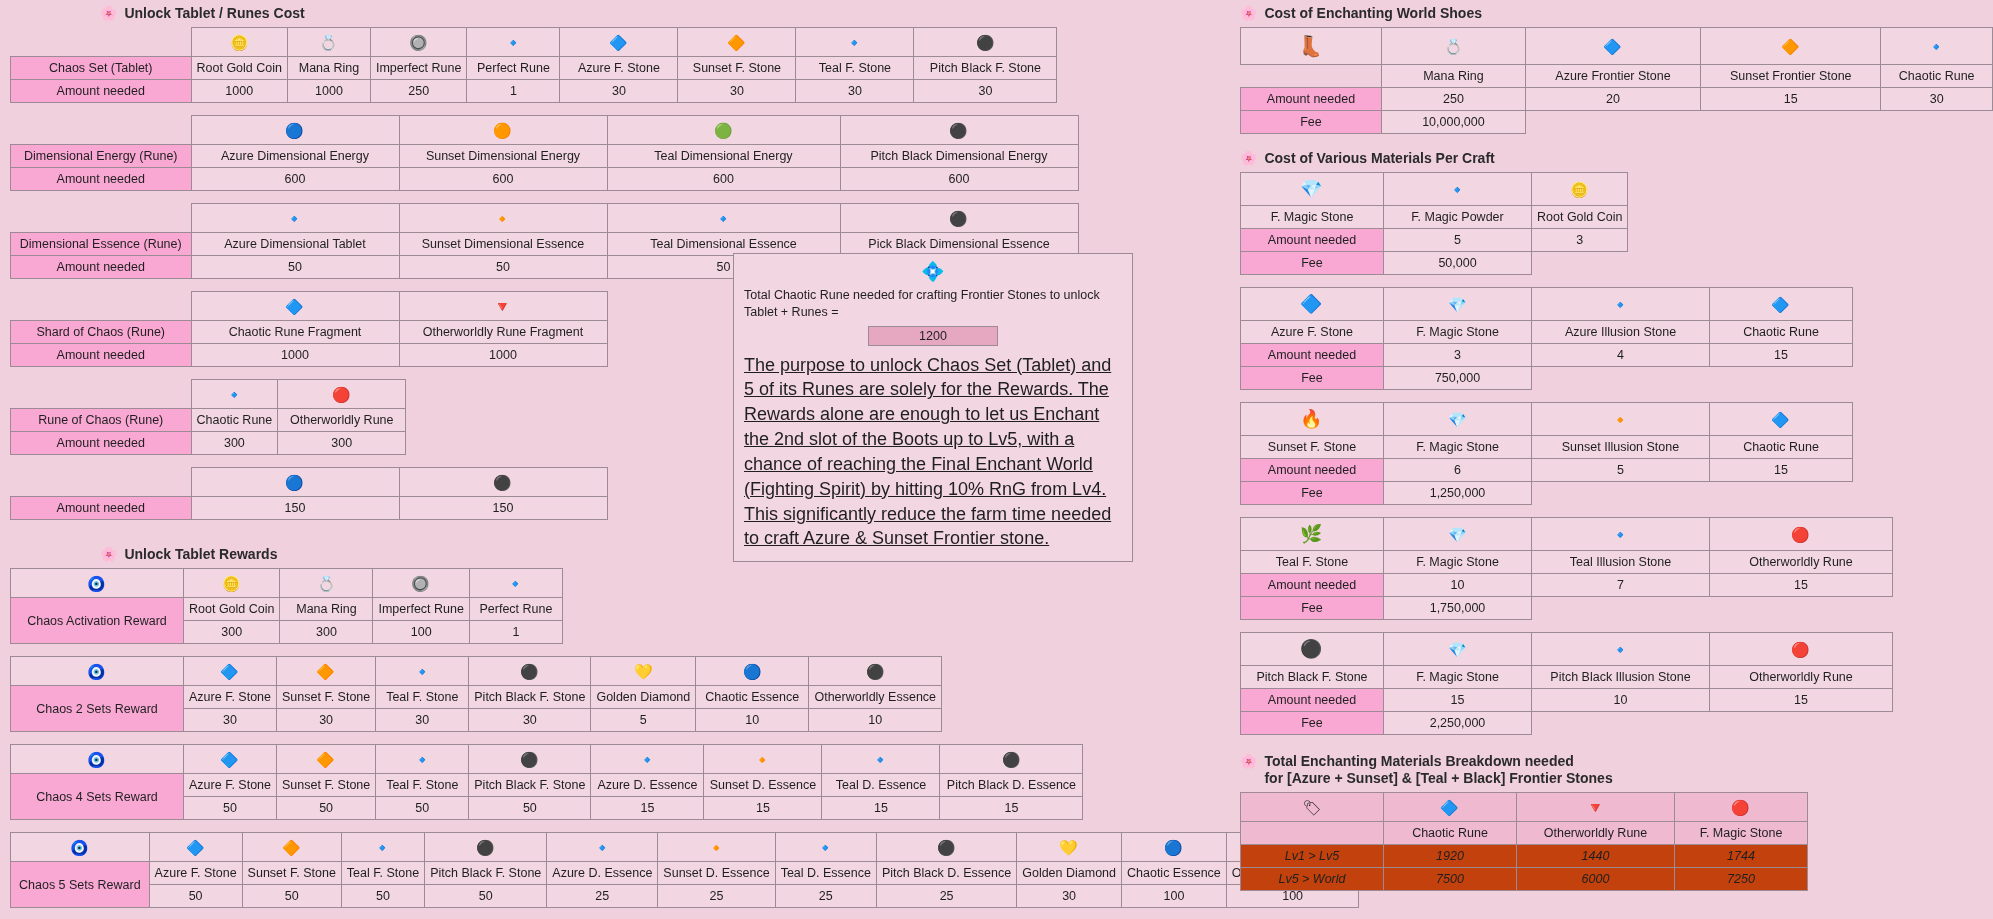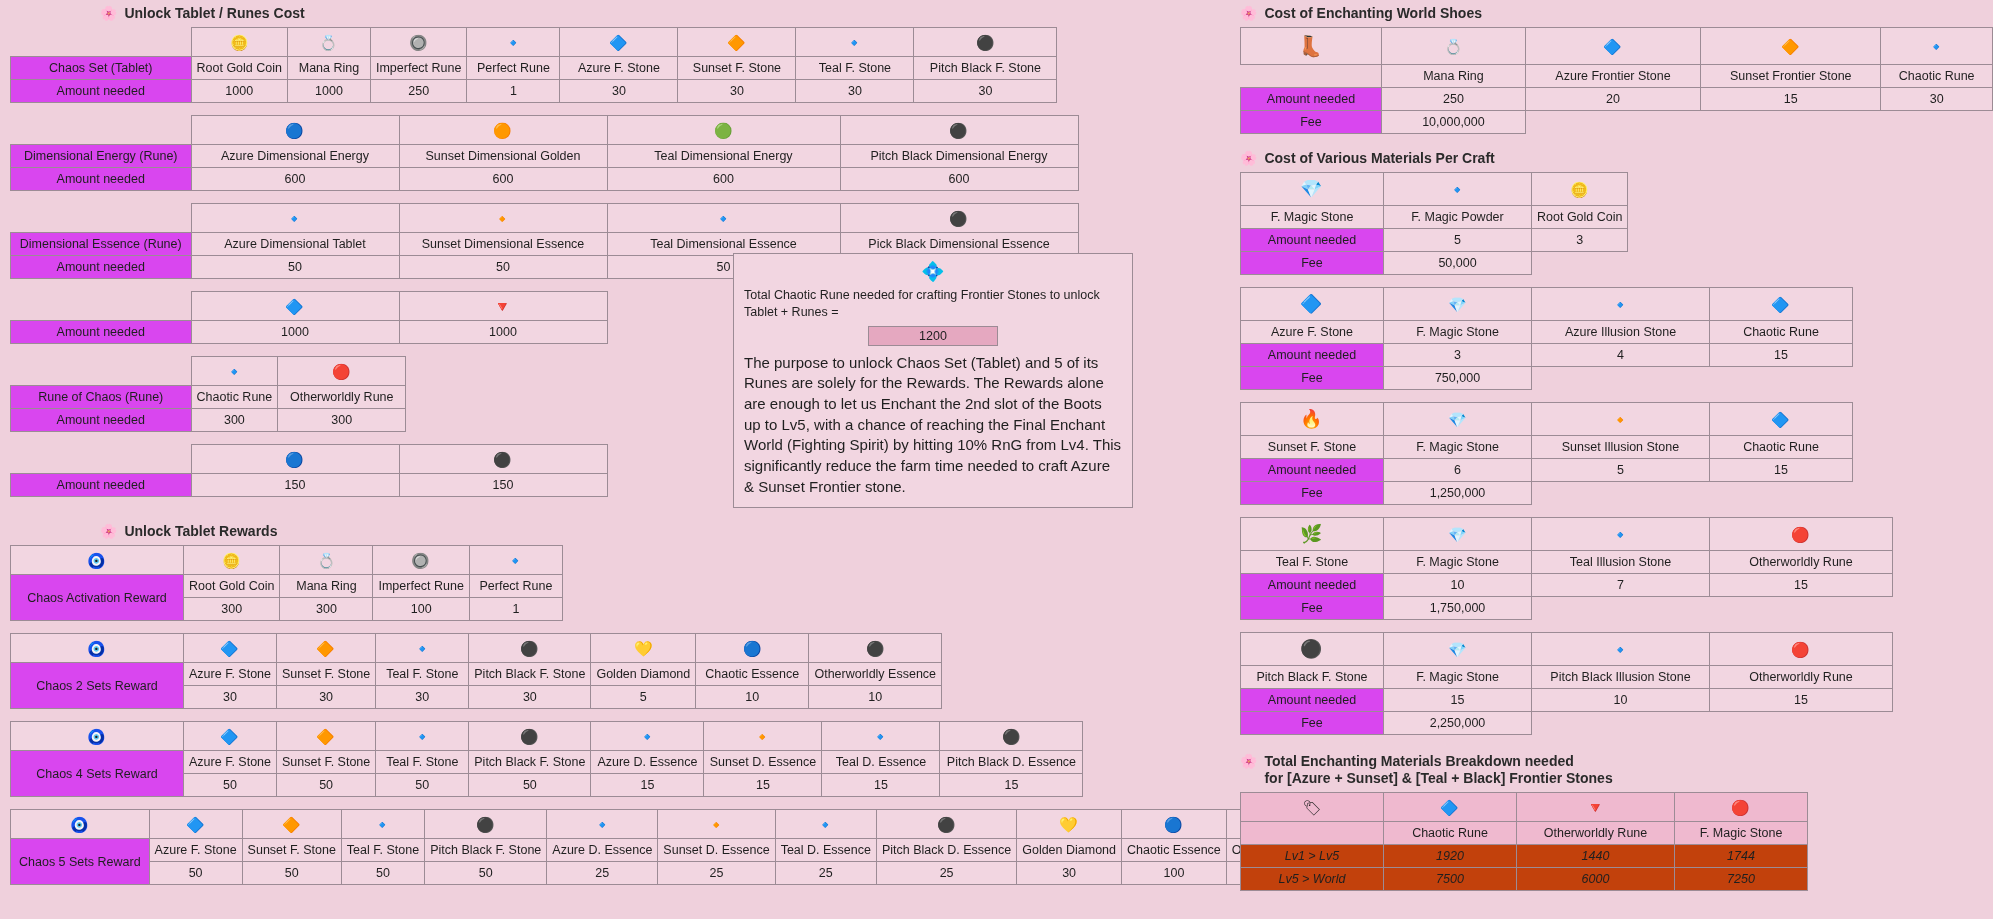--- a/index.html
+++ b/index.html
@@ -26,39 +26,39 @@
   table{border-collapse:collapse;}
   td{
     border:1px solid #9c8b95;
     text-align:center;
     vertical-align:middle;
     padding:2px 5px;
     background:#f2d6e1;
     height:18px;
     white-space:nowrap;
   }
-  td.lbl{background:#d946ef;border:1px solid #9c8b95;font-weight:normal;}
+  td.lbl{background:#f9a8d4;border:1px solid #9c8b95;font-weight:normal;}
   td.noborder{border:none;background:transparent;}
   td.icon{height:26px;padding:1px;font-size:15px;line-height:1;background:#f2d6e1;}
   td.icon-plain{border:1px solid #9c8b95;}
   .rowlbl{background:#efd0dc;text-align:center;padding:2px 8px;}
   .ench-hdr td{background:#efb9cf;}
   .ench-lbl{background:#efb9cf;font-weight:bold;}
   .hl{background:#c2410c;font-style:italic;}
 
   .note-box{
     position:absolute;left:733px;top:253px;width:400px;
     border:1px solid #9c8b95;background:#f2d6e1;
     padding:8px 10px 10px 10px;
     box-sizing:border-box;
   }
   .note-icon{text-align:center;font-size:19px;line-height:1.1;}
   .note-title{margin-top:4px;font-size:12.5px;line-height:1.35;}
   .note-val{margin:5px auto 7px auto;width:128px;background:#e5a8c0;border:1px solid #9c8b95;text-align:center;padding:2px 0;}
-  .note-body{font-size:15px;line-height:1.38;text-align:left;}
+  .note-body{font-size:18px;line-height:1.38;text-align:left;text-decoration:underline;}
 
   .icn{font-size:15px;line-height:1;}
   .tbl-gap{margin-bottom:12px;}
 </style>
 </head>
 <body>
 
 <div class="page">
 
   <div class="col-left">
@@ -111,21 +111,21 @@
           <tr>
         <td class="noborder" style="width:170px;"></td>
         <td class="icon" style="width:205px;"><span class="icn">🔵</span></td>
         <td class="icon" style="width:205px;"><span class="icn">🟠</span></td>
         <td class="icon" style="width:230px;"><span class="icn">🟢</span></td>
         <td class="icon" style="width:235px;"><span class="icn">⚫</span></td>
       </tr>
       <tr>
         <td class="lbl rowlbl">Dimensional Energy (Rune)</td>
         <td>Azure Dimensional Energy</td>
-        <td>Sunset Dimensional Golden</td>
+        <td>Sunset Dimensional Energy</td>
         <td>Teal Dimensional Energy</td>
         <td>Pitch Black Dimensional Energy</td>
       </tr>
       <tr>
         <td class="lbl rowlbl">Amount needed</td>
         <td>600</td>
         <td>600</td>
         <td>600</td>
         <td>600</td>
       </tr>
@@ -157,20 +157,25 @@
       </tr>
     </tbody>
       </table>
 
     <table class="tbl-gap" style="margin-left:10px;">
       <tbody>
           <tr>
         <td class="noborder" style="width:170px;"></td>
         <td class="icon" style="width:205px;"><span class="icn">🔷</span></td>
         <td class="icon" style="width:205px;"><span class="icn">🔻</span></td>
+      </tr>
+      <tr>
+        <td class="lbl rowlbl">Shard of Chaos (Rune)</td>
+        <td>Chaotic Rune Fragment</td>
+        <td>Otherworldly Rune Fragment</td>
       </tr>
       <tr>
         <td class="lbl rowlbl">Amount needed</td>
         <td>1000</td>
         <td>1000</td>
       </tr>
     </tbody>
       </table>
 
     <table class="tbl-gap" style="margin-left:10px;">

